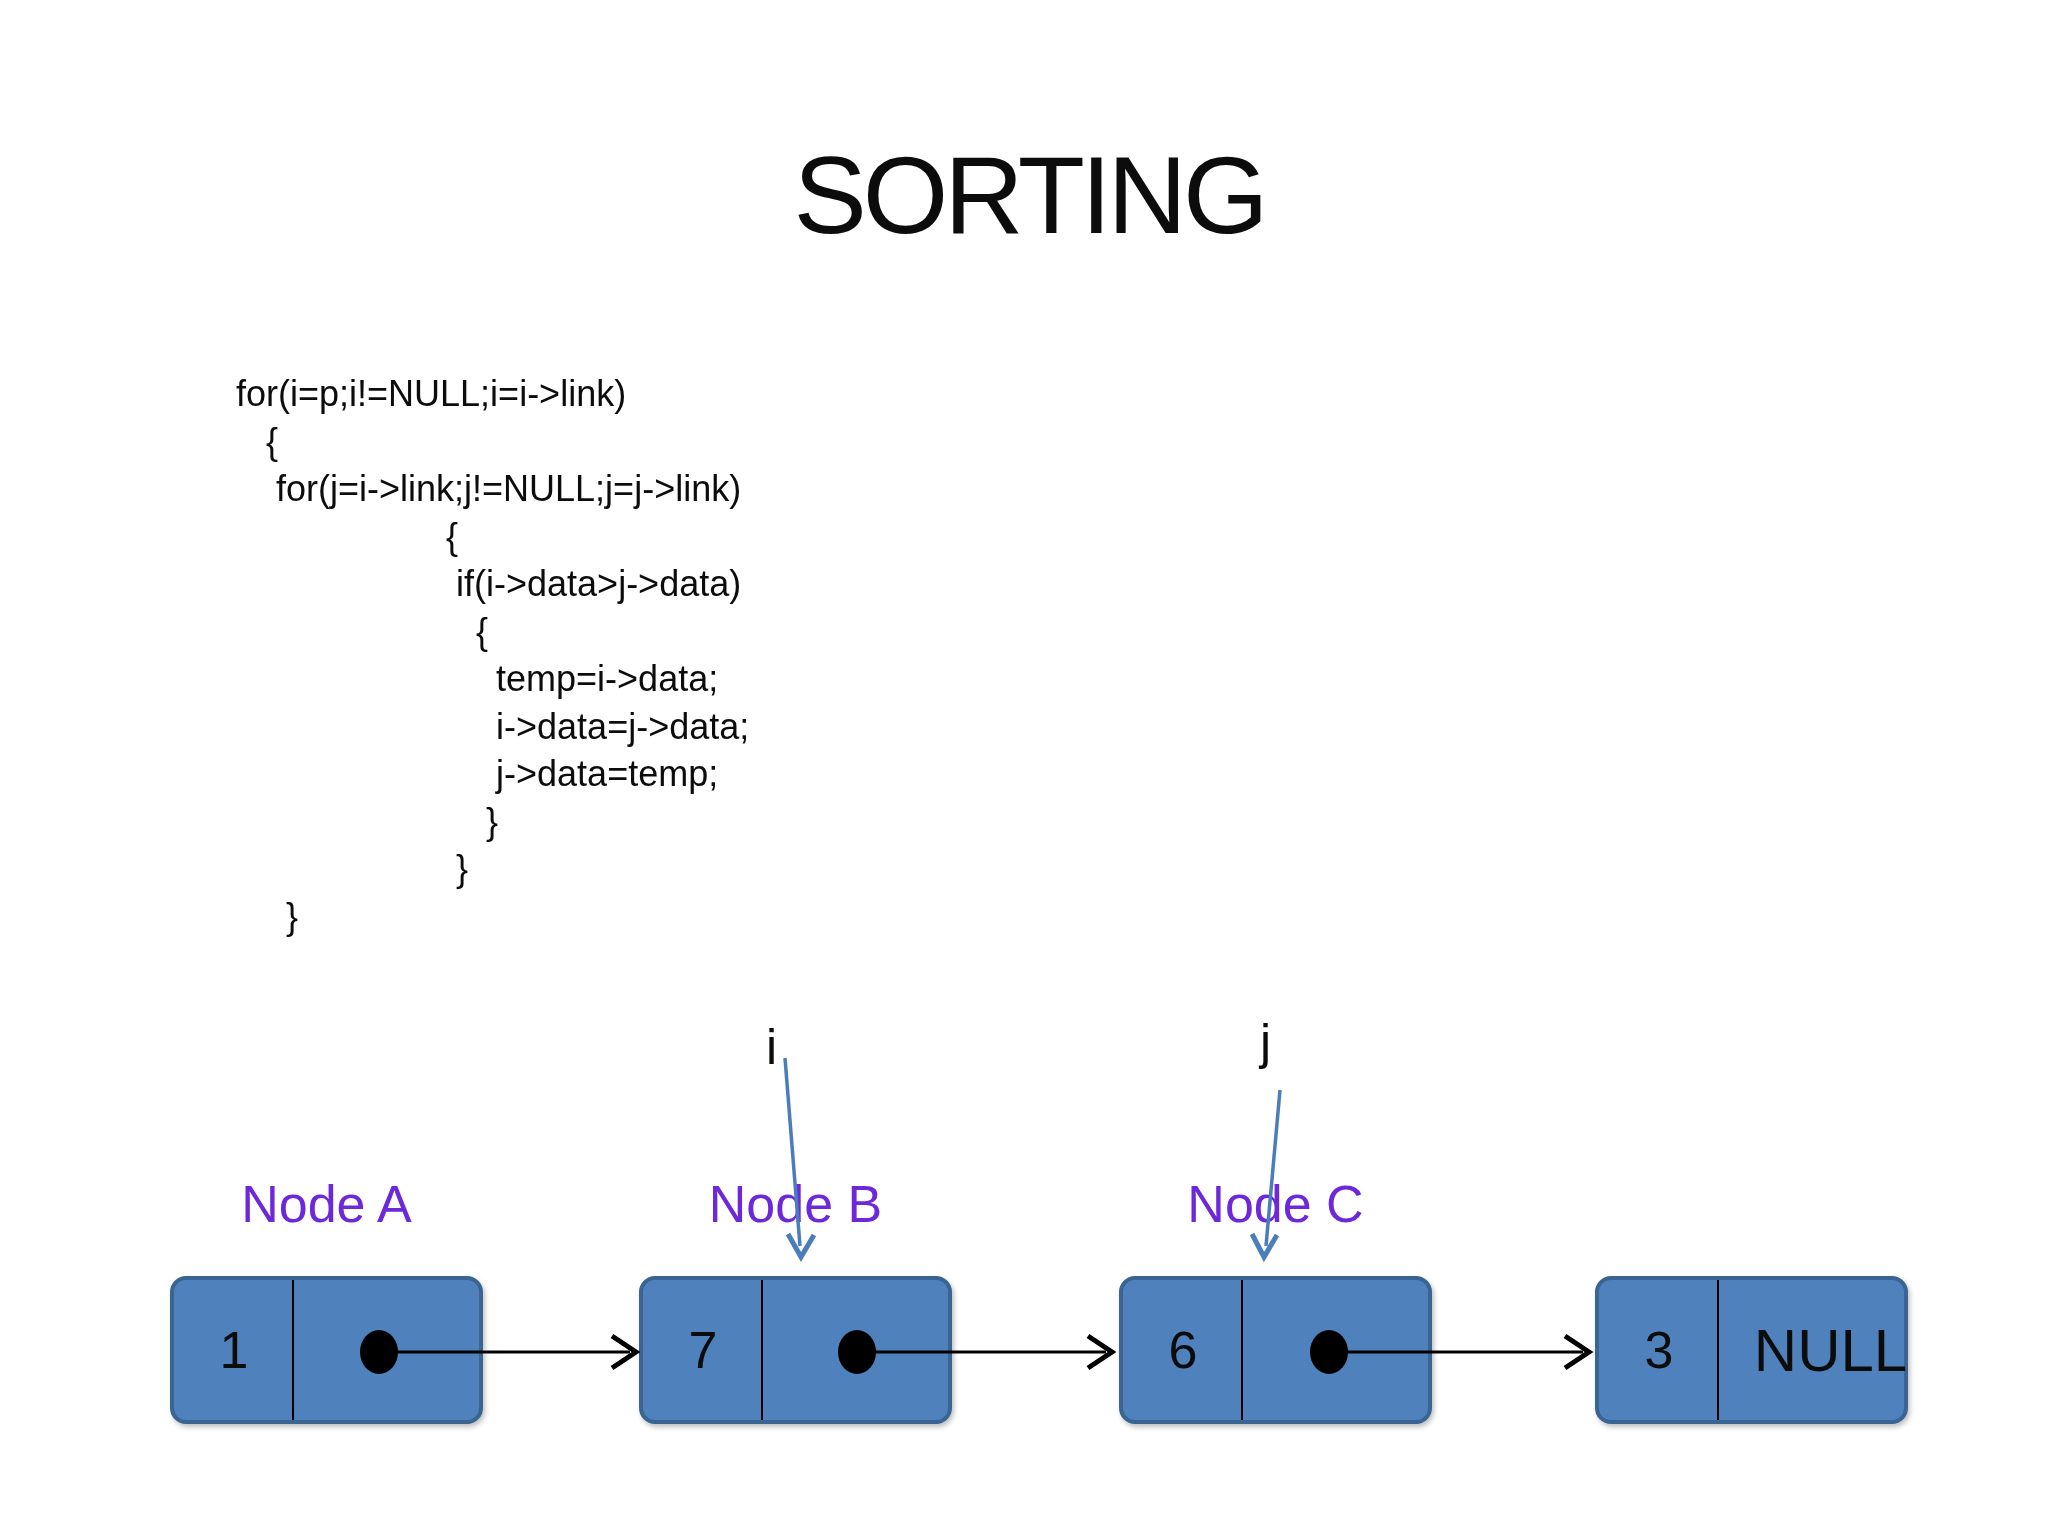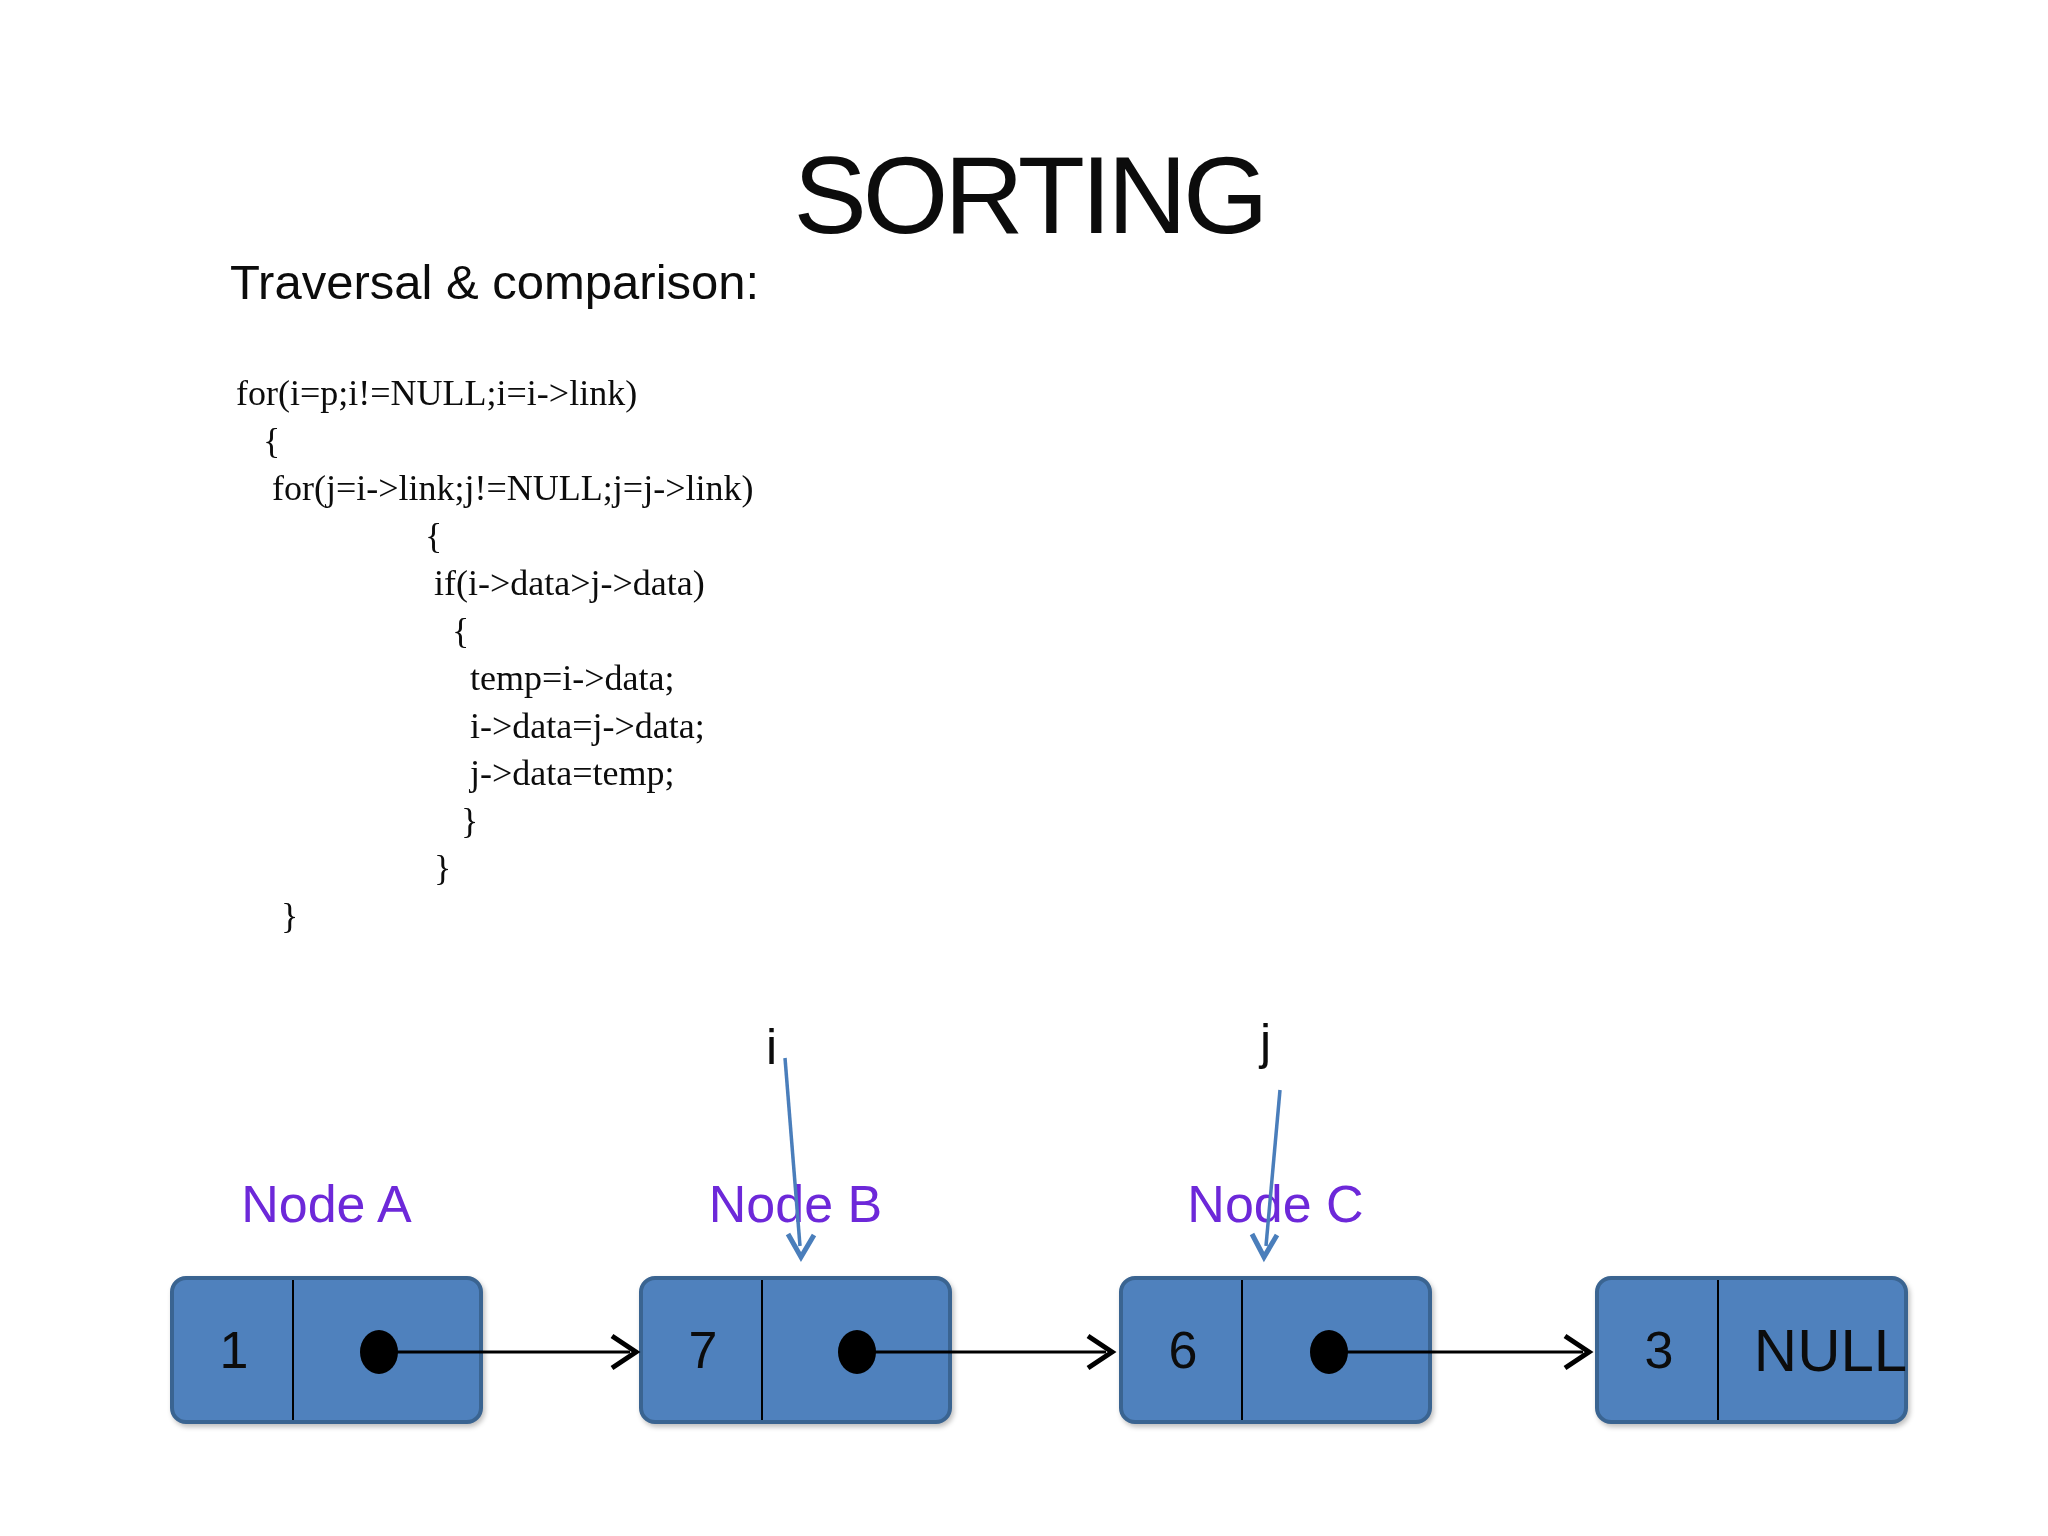--- a/index.html
+++ b/index.html
@@ -10,21 +10,21 @@
   .title{
     position:absolute;top:140px;left:0;right:0;text-align:center;
     font-size:110px;letter-spacing:-4px;line-height:1;color:#0c0c0c;padding-left:10px;
   }
   .subtitle{
     position:absolute;top:258px;left:230px;
     font-size:49px;line-height:1;color:#0c0c0c;
   }
   .code{
     position:absolute;top:370px;left:236px;margin:0;
-    font-family:Liberation Serif, serif;
+    font-family:Liberation Sans, sans-serif;
     font-size:36px;line-height:47.5px;white-space:pre;color:#0c0c0c;
   }
   .pointer-label{
     position:absolute;font-size:50px;line-height:1;color:#0c0c0c;
   }
   .pointer-i{top:1022px;left:766px;}
   .pointer-j{top:1017px;left:1260px;}
   .node-label{
     position:absolute;top:1178px;width:313px;text-align:center;
     font-size:52px;line-height:52px;color:#6d28d9;
@@ -50,21 +50,20 @@
   .na{left:170px;} .nb{left:639px;} .nc{left:1119px;} .nd{left:1595px;}
   .overlay{position:absolute;left:0;top:0;width:2048px;height:1536px;pointer-events:none;}
 </style>
 </head>
 <body>
 
 <div class="slide">
 
   <div class="title">SORTING</div>
 
-  <div class="subtitle">Traversal &amp; comparison:</div>
 
   <pre class="code"><div class="code-line">for(i=p;i!=NULL;i=i-&gt;link)</div><div class="code-line">   {</div><div class="code-line">    for(j=i-&gt;link;j!=NULL;j=j-&gt;link)</div><div class="code-line">                     {</div><div class="code-line">                      if(i-&gt;data&gt;j-&gt;data)</div><div class="code-line">                        {</div><div class="code-line">                          temp=i-&gt;data;</div><div class="code-line">                          i-&gt;data=j-&gt;data;</div><div class="code-line">                          j-&gt;data=temp;</div><div class="code-line">                         }</div><div class="code-line">                      }</div><div class="code-line">     }</div></pre>
 
   <div class="pointer-label pointer-i">i</div>
   <div class="pointer-label pointer-j">j</div>
 
   <div class="node-label na">Node A</div>
   <div class="node-label nb">Node B</div>
   <div class="node-label nc">Node C</div>
 

